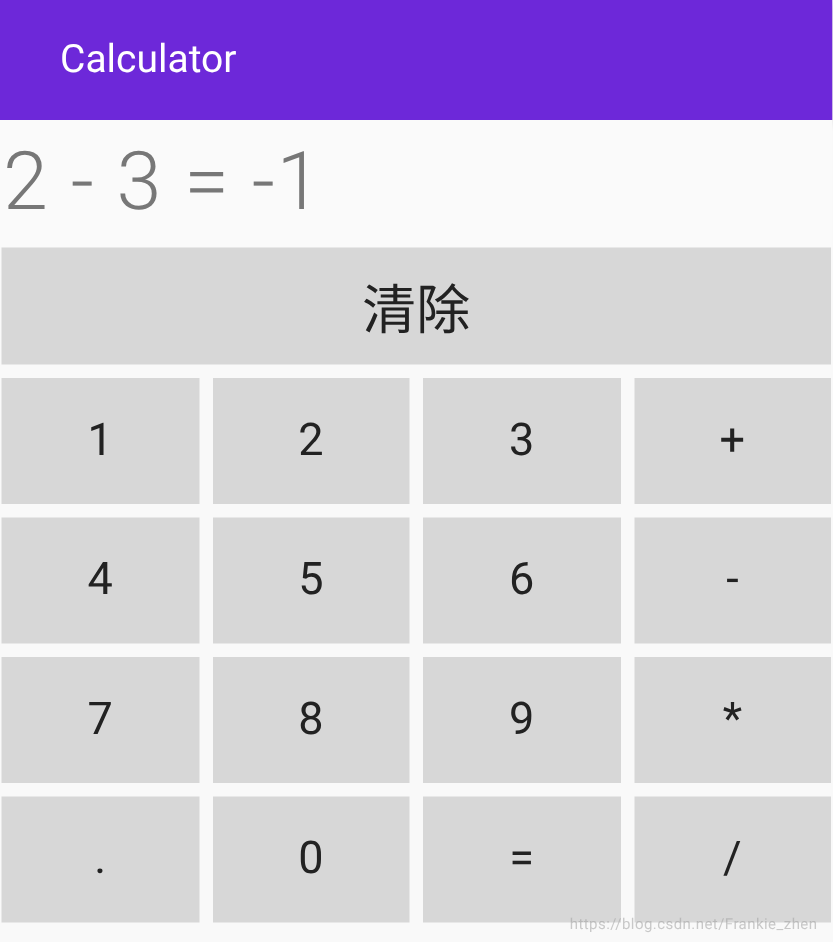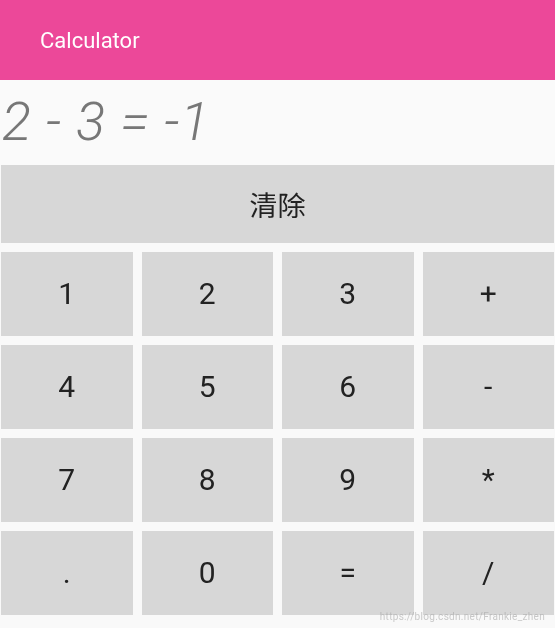--- a/index.html
+++ b/index.html
@@ -8,49 +8,48 @@
       box-sizing: border-box;
     }
     body {
       font-family: Roboto, "Noto Sans SC", "Microsoft YaHei", sans-serif;
       width: 555px;
       height: 628px;
       background: #f9f9f9;
       overflow: hidden;
     }
     .app-bar {
-      background: #ec4899;
+      background: #6d28d9;
       color: #ffffff;
       height: 80px;
       display: flex;
       align-items: center;
       padding-left: 40px;
-      font-size: 22px;
+      font-size: 26px;
       font-weight: 400;
       box-shadow: 0 3px 6px rgba(0,0,0,0.25);
     }
     .display {
       padding: 10px 2px 10px 2px;
       font-size: 54px;
       color: #777777;
       font-weight: 300;
       background: #fafafa;
       line-height: 1.2;
       letter-spacing: 1px;
-      font-style: italic;
     }
     .btn-area {
       padding: 0 1px 2px 1px;
     }
     .clear-btn {
       width: 100%;
       height: 78px;
       background: #d7d7d7;
       border: none;
-      font-size: 28px;
+      font-size: 36px;
       color: #222;
       cursor: pointer;
       font-family: inherit;
       margin-bottom: 9px;
     }
     .grid {
       display: grid;
       grid-template-columns: repeat(4, 1fr);
       gap: 9px;
     }

